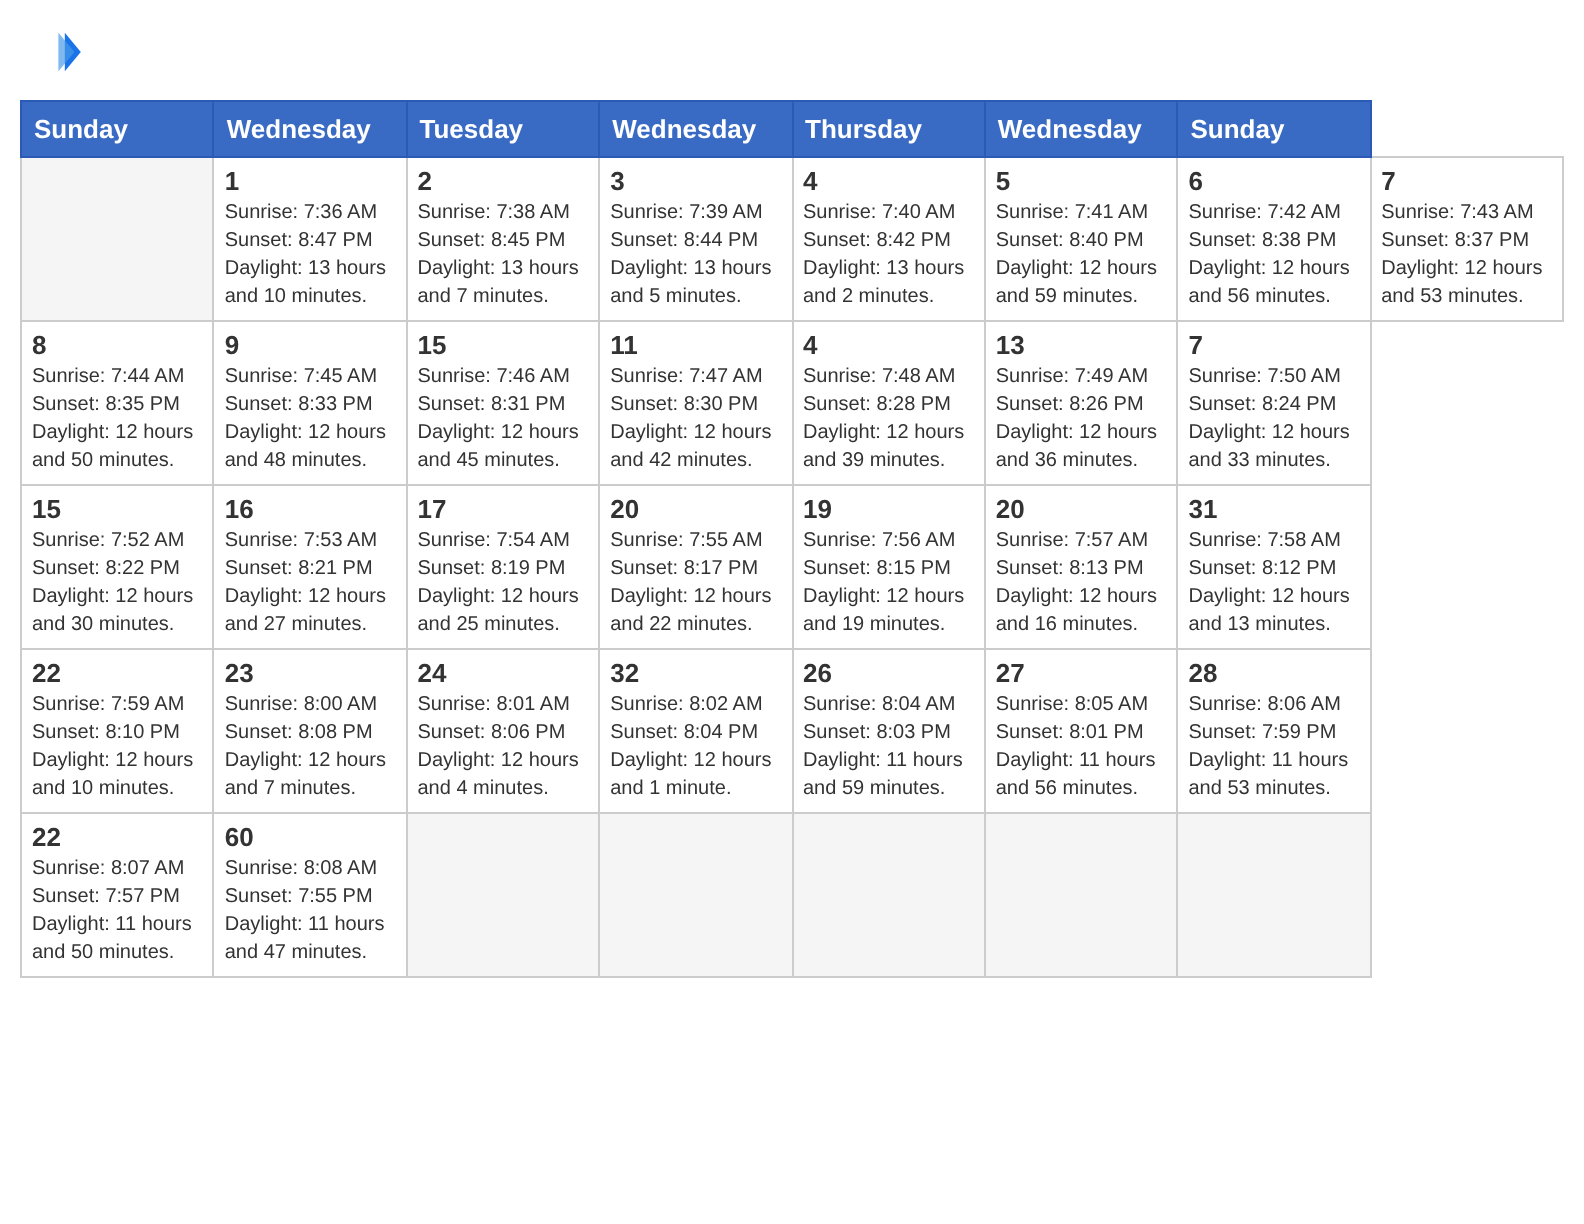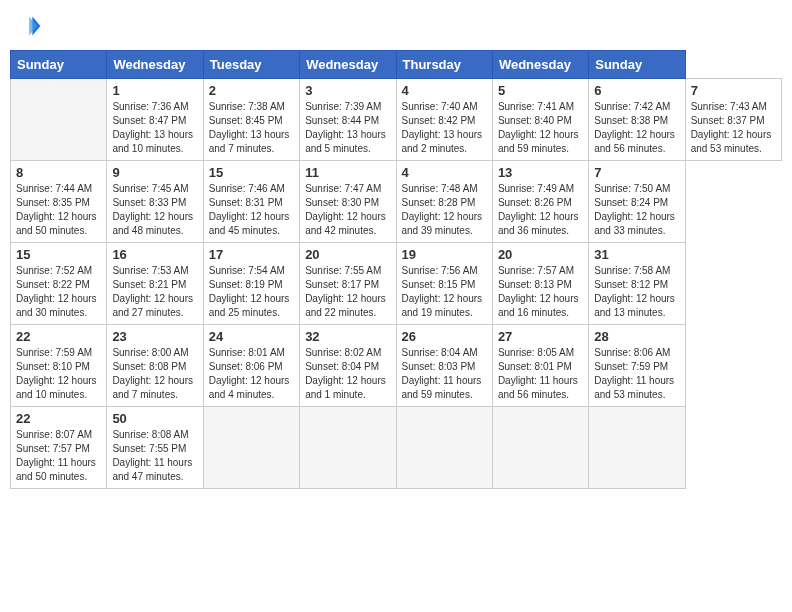--- a/index.html
+++ b/index.html
@@ -235,21 +235,21 @@
           <span class="day-num">28</span>
           <div class="day-info">Sunrise: 8:06 AM<br>Sunset: 7:59 PM<br>Daylight: 11 hours and 53 minutes.</div>
         </td>
       </tr>
       <tr>
         <td>
           <span class="day-num">22</span>
           <div class="day-info">Sunrise: 8:07 AM<br>Sunset: 7:57 PM<br>Daylight: 11 hours and 50 minutes.</div>
         </td>
         <td>
-          <span class="day-num">50</span>
+          <span class="day-num">60</span>
           <div class="day-info">Sunrise: 8:08 AM<br>Sunset: 7:55 PM<br>Daylight: 11 hours and 47 minutes.</div>
         </td>
         <td class="empty"></td>
         <td class="empty"></td>
         <td class="empty"></td>
         <td class="empty"></td>
         <td class="empty"></td>
       </tr>
     </tbody>
 </table>

